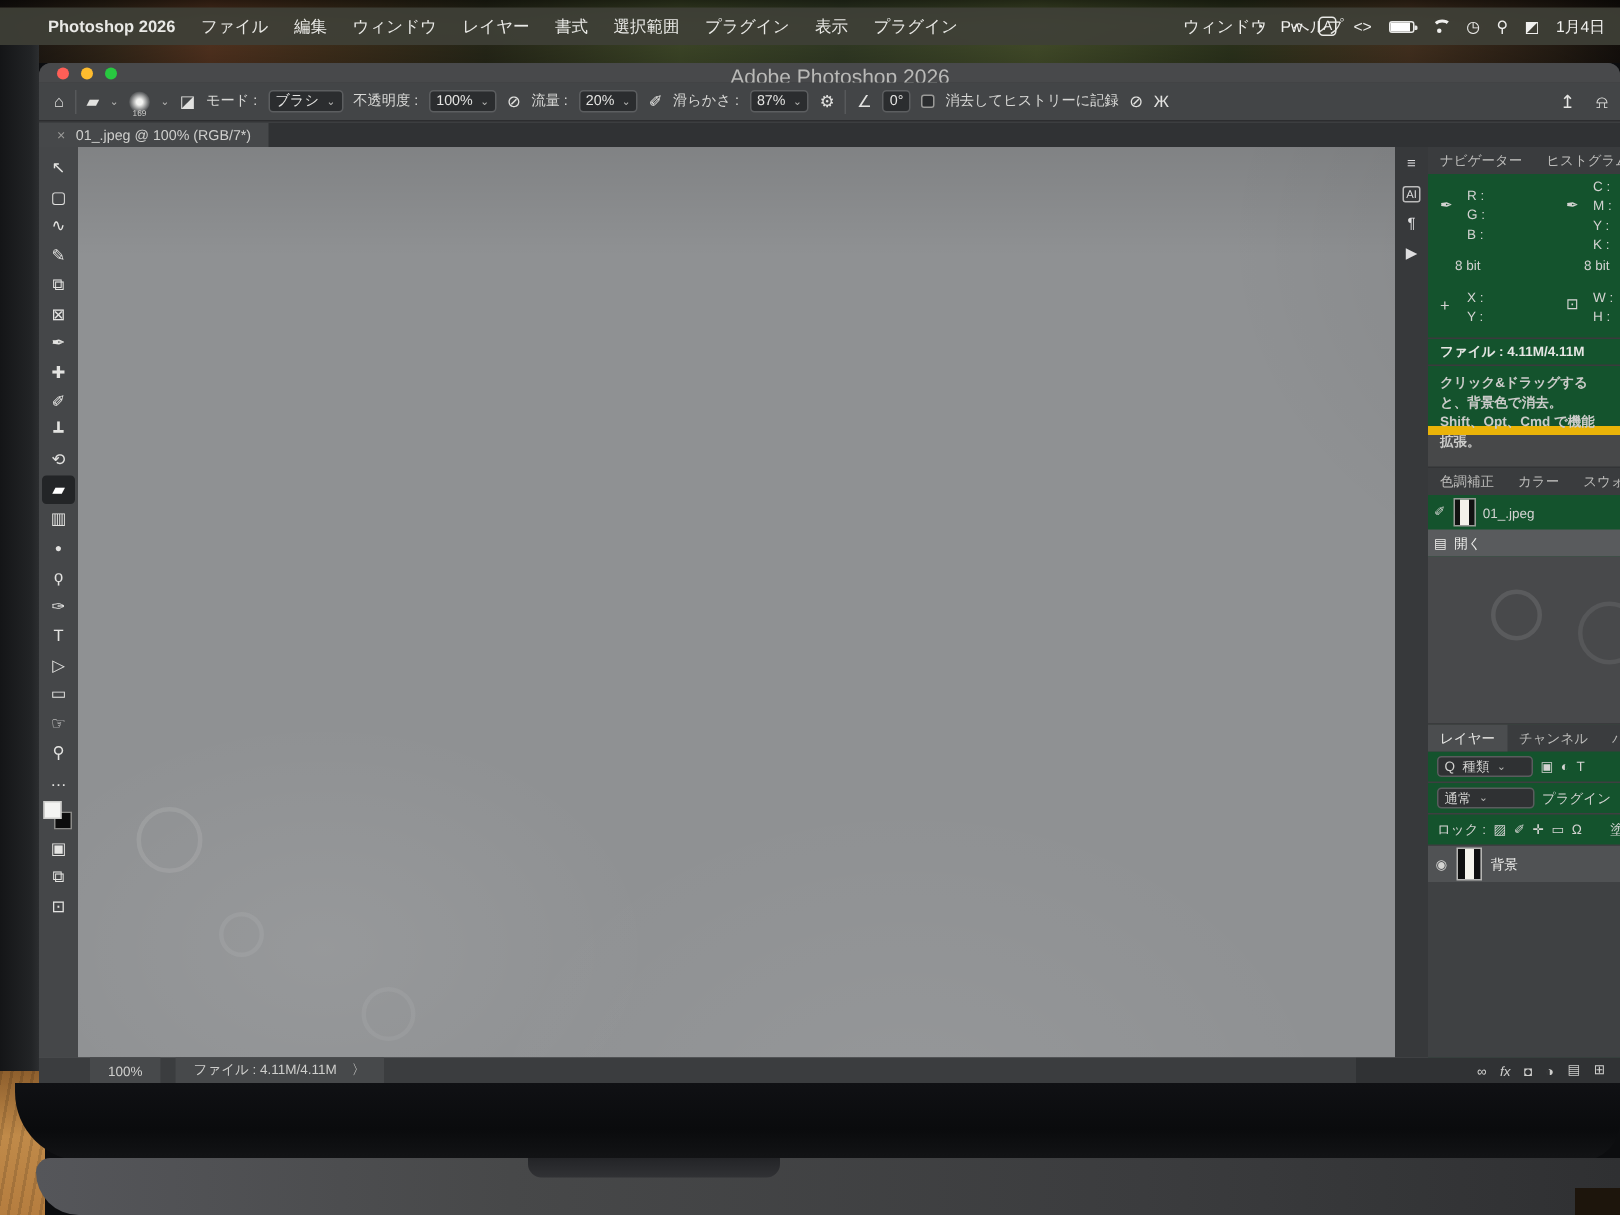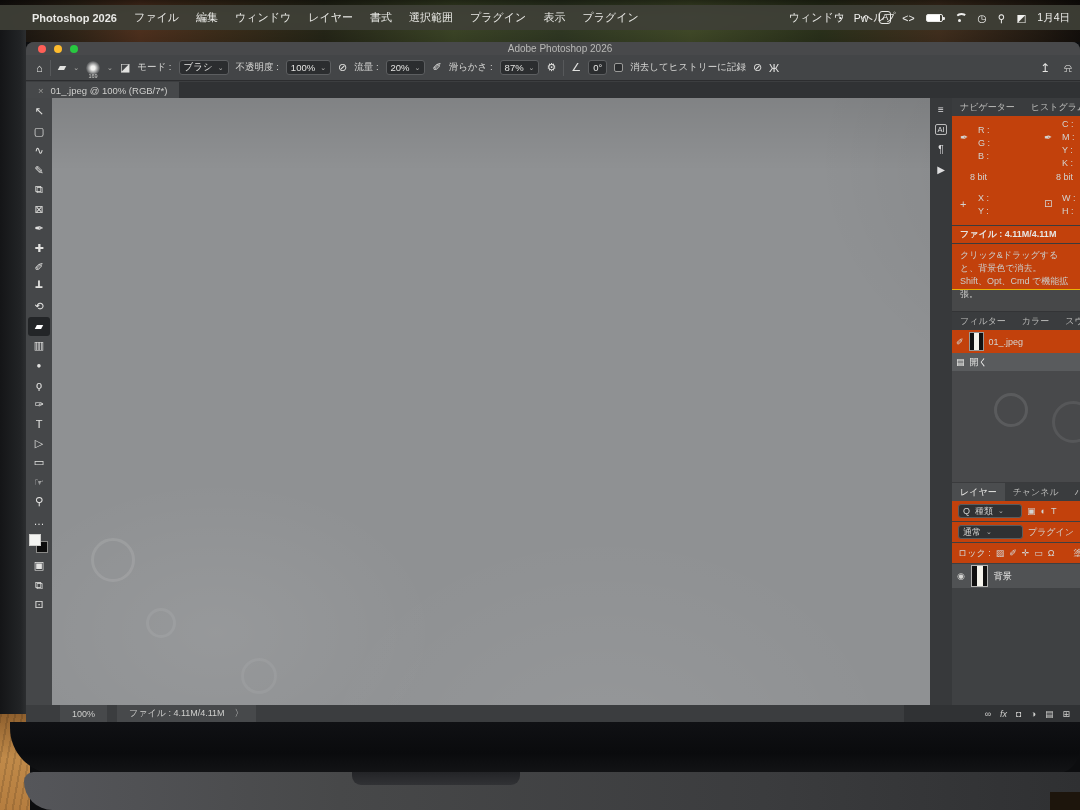--- a/index.html
+++ b/index.html
@@ -29,21 +29,21 @@
   .batt::after{content:"";position:absolute;right:-3px;top:2px;width:2px;height:3px;background:#e8e8e6;border-radius:0 1px 1px 0;}
   .wifi{width:13px;height:10px;position:relative;}
   .wifi::before{content:"";position:absolute;left:0;top:0;width:11px;height:11px;border:2px solid #efefed;border-radius:50%;clip-path:polygon(50% 50%,-10% -20%,110% -20%);}
   .wifi::after{content:"";position:absolute;left:4.5px;top:6px;width:3px;height:3px;background:#efefed;border-radius:50%;}
   .boxedA{border:1.2px solid #e9e9e6;border-radius:3px;padding:0 2px;font-size:9px;line-height:11px;}
 
   
   .ps-window{left:26px;top:42px;width:1054px;height:680px;background:#3c3e40;border-radius:8px 8px 0 0;z-index:3;overflow:hidden;}
   .titlebar{position:absolute;left:0;top:0;width:100%;height:13px;background:#48494b;}
   .tl{position:absolute;top:3px;width:8px;height:8px;border-radius:50%;}
-  .title-text{position:absolute;left:0;right:0;top:1px;text-align:center;font-size:10px;color:#b9b9b7;margin-left:14px;}
+  .title-text{position:absolute;left:0;right:0;top:1px;text-align:center;font-size:14px;color:#b9b9b7;margin-left:14px;}
 
   .optionsbar{position:absolute;left:0;top:13px;width:100%;height:26px;background:#434547;border-bottom:1px solid #2c2d2f;display:flex;align-items:center;color:#d8d8d6;font-size:9.5px;padding-left:10px;gap:7px;white-space:nowrap;}
   .ob-icon{color:#e2e2e0;font-size:11px;}
   .ob-field{background:#2b2d2f;border:1px solid #5c5e60;border-radius:3px;padding:0 4px;height:15px;display:inline-flex;align-items:center;gap:5px;color:#e4e4e2;}
   .chev{font-size:7px;color:#b5b5b3;}
   .ob-sep{width:1px;height:16px;background:#57595b;}
   .brush-preview{width:14px;height:14px;border-radius:50%;background:radial-gradient(circle,#f2f2f0 20%,rgba(240,240,240,.25) 60%,transparent 75%);position:relative;}
   .brush-preview em{position:absolute;left:0;right:0;top:12px;text-align:center;font-style:normal;font-size:5.5px;color:#cfcfcd;}
   .ob-check{width:9px;height:9px;border:1px solid #9a9a98;border-radius:2px;background:#2b2d2f;}
   .ob-right{position:absolute;right:8px;display:flex;gap:14px;align-items:center;color:#e6e6e4;font-size:12px;}
@@ -64,28 +64,28 @@
   .tooldock{position:absolute;left:0;top:56px;width:26px;bottom:17px;background:#454749;display:flex;flex-direction:column;align-items:center;padding-top:4px;}
   .tool{width:22px;height:19.5px;display:flex;align-items:center;justify-content:center;color:#e3e3e1;font-size:11px;}
   .tool.selected{background:#232527;color:#ffffff;border-radius:3px;}
   .swatches{position:relative;width:22px;height:22px;margin-top:3px;}
   .sw-fg{position:absolute;left:1px;top:0;width:12px;height:12px;background:#f4f4f2;border:1px solid #cfcfcd;z-index:2;}
   .sw-bg{position:absolute;left:8px;top:7px;width:12px;height:12px;background:#0d0d0d;border:1px solid #8a8a88;}
 
   
   .minidock{position:absolute;left:904px;top:56px;width:22px;bottom:17px;background:#37393b;display:flex;flex-direction:column;align-items:center;padding-top:6px;gap:9px;color:#dededf;}
   .minidock span{font-size:10px;}
-  .panels{position:absolute;left:926px;top:56px;right:0;bottom:17px;background:#c2410c;color:#d3d3d1;font-size:9px;overflow:hidden;}
+  .panels{position:absolute;left:926px;top:56px;right:0;bottom:17px;background:#14532d;color:#d3d3d1;font-size:9px;overflow:hidden;}
   .ptabs{display:flex;background:#3a3c3e;height:18px;align-items:stretch;white-space:nowrap;}
   .ptab{padding:0 8px;display:flex;align-items:center;color:#bdbdbb;}
   .ptab.active{background:#4b4d4f;color:#e8e8e6;}
   .info-grid{position:relative;height:110px;border-bottom:1px solid #3a3b3d;}
   .ig-label{line-height:13px;}
   .filebar{height:18px;display:flex;align-items:center;padding:0 8px;color:#e6e6e4;border-bottom:1px solid #3a3b3d;font-weight:bold;}
-  .hint{padding:5px 8px;color:#cbcbc9;line-height:13px;border-bottom:1px solid #eab308;height:46px;}
+  .hint{padding:5px 8px;color:#cbcbc9;line-height:13px;border-bottom:6px solid #eab308;height:46px;font-weight:bold;}
   .hist-row{display:flex;align-items:center;gap:5px;height:23px;padding:0 4px;}
   .hist-row.state{background:#595b5d;color:#f0f0ee;height:18px;}
   .thumb{width:15px;height:19px;border:1px solid #9a9a98;background:linear-gradient(90deg,#111 0 27%,#f4f2ea 27% 73%,#111 73%);}
   .panel-empty{height:112px;background:#48494b;position:relative;border-bottom:1px solid #3a3b3d;}
   .lrow{display:flex;align-items:center;gap:5px;height:21px;padding:0 6px;border-bottom:1px solid #3e3f41;white-space:nowrap;}
   .lfield{background:#2f3133;border:1px solid #5a5c5e;border-radius:3px;height:14px;display:inline-flex;align-items:center;padding:0 4px;gap:5px;}
   .layer-row{display:flex;align-items:center;gap:6px;height:24px;padding:0 5px;background:#505254;}
   .lthumb{width:17px;height:22px;border:1px solid #b5b5b3;background:linear-gradient(90deg,#101010 0 30%,#f6f4ec 30% 70%,#101010 70%);}
 
   .statusbar{position:absolute;left:0;bottom:0;width:878px;height:17px;background:#3b3d3f;display:flex;align-items:center;gap:10px;padding-left:34px;font-size:9px;color:#cfcfcd;}
@@ -281,21 +281,21 @@
         </div>
       </div>
       <div class="filebar">ファイル : 4.11M/4.11M</div>
       <div class="hint">
         <div>クリック&amp;ドラッグすると、背景色で消去。</div>
         <div>Shift、Opt、Cmd で機能拡張。</div>
       </div>
       <div style="height:22px;background:#474849;border-bottom:1px solid #333436"></div>
 
       <div class="ptabs">
-        <span class="ptab">フィルター</span>
+        <span class="ptab">色調補正</span>
         <span class="ptab">カラー</span>
         <span class="ptab">スウォッチ</span>
 
       </div>
       <div class="hist-row">
         <span>✐</span>
         <span class="thumb"></span>
         <span>01_.jpeg</span>
       </div>
       <div class="hist-row state">

